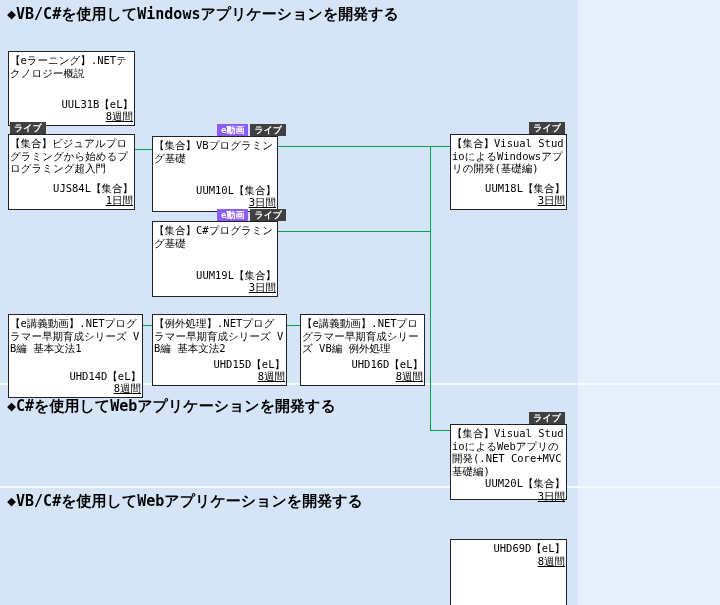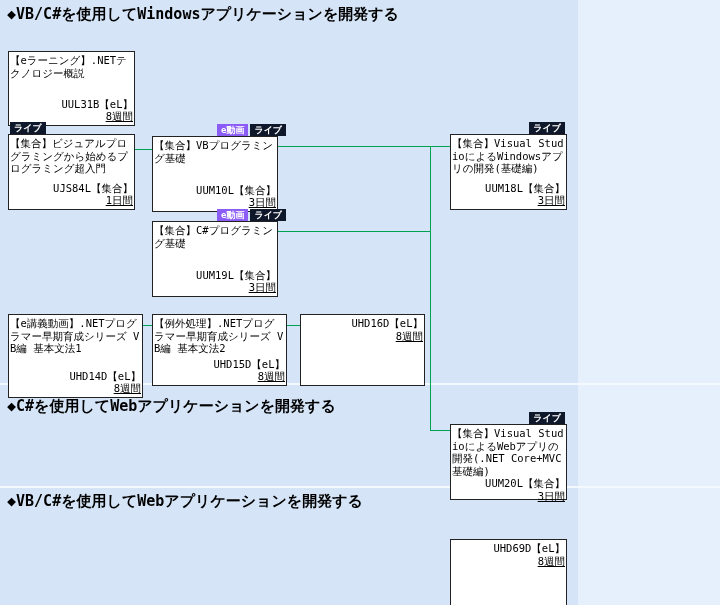--- a/index.html
+++ b/index.html
@@ -27,21 +27,21 @@
   }
   .card .title{flex:1 1 auto;word-break:break-all;}
   .card .code{text-align:right;white-space:nowrap;}
   .card .dur{text-align:right;text-decoration:underline;white-space:nowrap;}
 
   .badges{position:absolute;top:-13px;display:flex;gap:2px;}
   .badges.bl{left:1px}
   .badges.bc{left:64px}
   .badges.br{right:1px}
   .badge{font-size:9px;line-height:12px;height:12px;padding:0 4px;color:#fff;font-weight:bold;white-space:nowrap;}
-  .badge.live{background:#0f172a;}
+  .badge.live{background:#404040;}
   .badge.evideo{background:#8b5cf6;}
 
   .line{position:absolute;background:#00a150;}
   .l1{left:135px;top:149px;width:17px;height:1px}
   .l2{left:278px;top:146px;width:172px;height:1px}
   .l3{left:278px;top:231px;width:152px;height:1px}
   .l4{left:430px;top:146px;width:1px;height:285px}
   .l5{left:430px;top:430px;width:20px;height:1px}
   .l6{left:143px;top:325px;width:9px;height:1px}
   .l7{left:287px;top:325px;width:13px;height:1px}
@@ -128,20 +128,21 @@
     <div class="dur">8週間</div>
   </div>
 
   <div class="card c6">
     <div class="title">【例外処理】.NETプログラマー早期育成シリーズ VB編 基本文法2</div>
     <div class="code">UHD15D【eL】</div>
     <div class="dur">8週間</div>
   </div>
 
   <div class="card c7">
+    <div class="title">【e講義動画】.NETプログラマー早期育成シリーズ VB編 例外処理</div>
     <div class="code">UHD16D【eL】</div>
     <div class="dur">8週間</div>
   </div>
 
   <div class="card c8">
     <div class="badges br">
       <span class="badge live">ライブ</span>
     </div>
     <div class="title">【集合】Visual StudioによるWebアプリの開発(.NET Core+MVC基礎編)</div>
     <div class="code">UUM20L【集合】</div>

